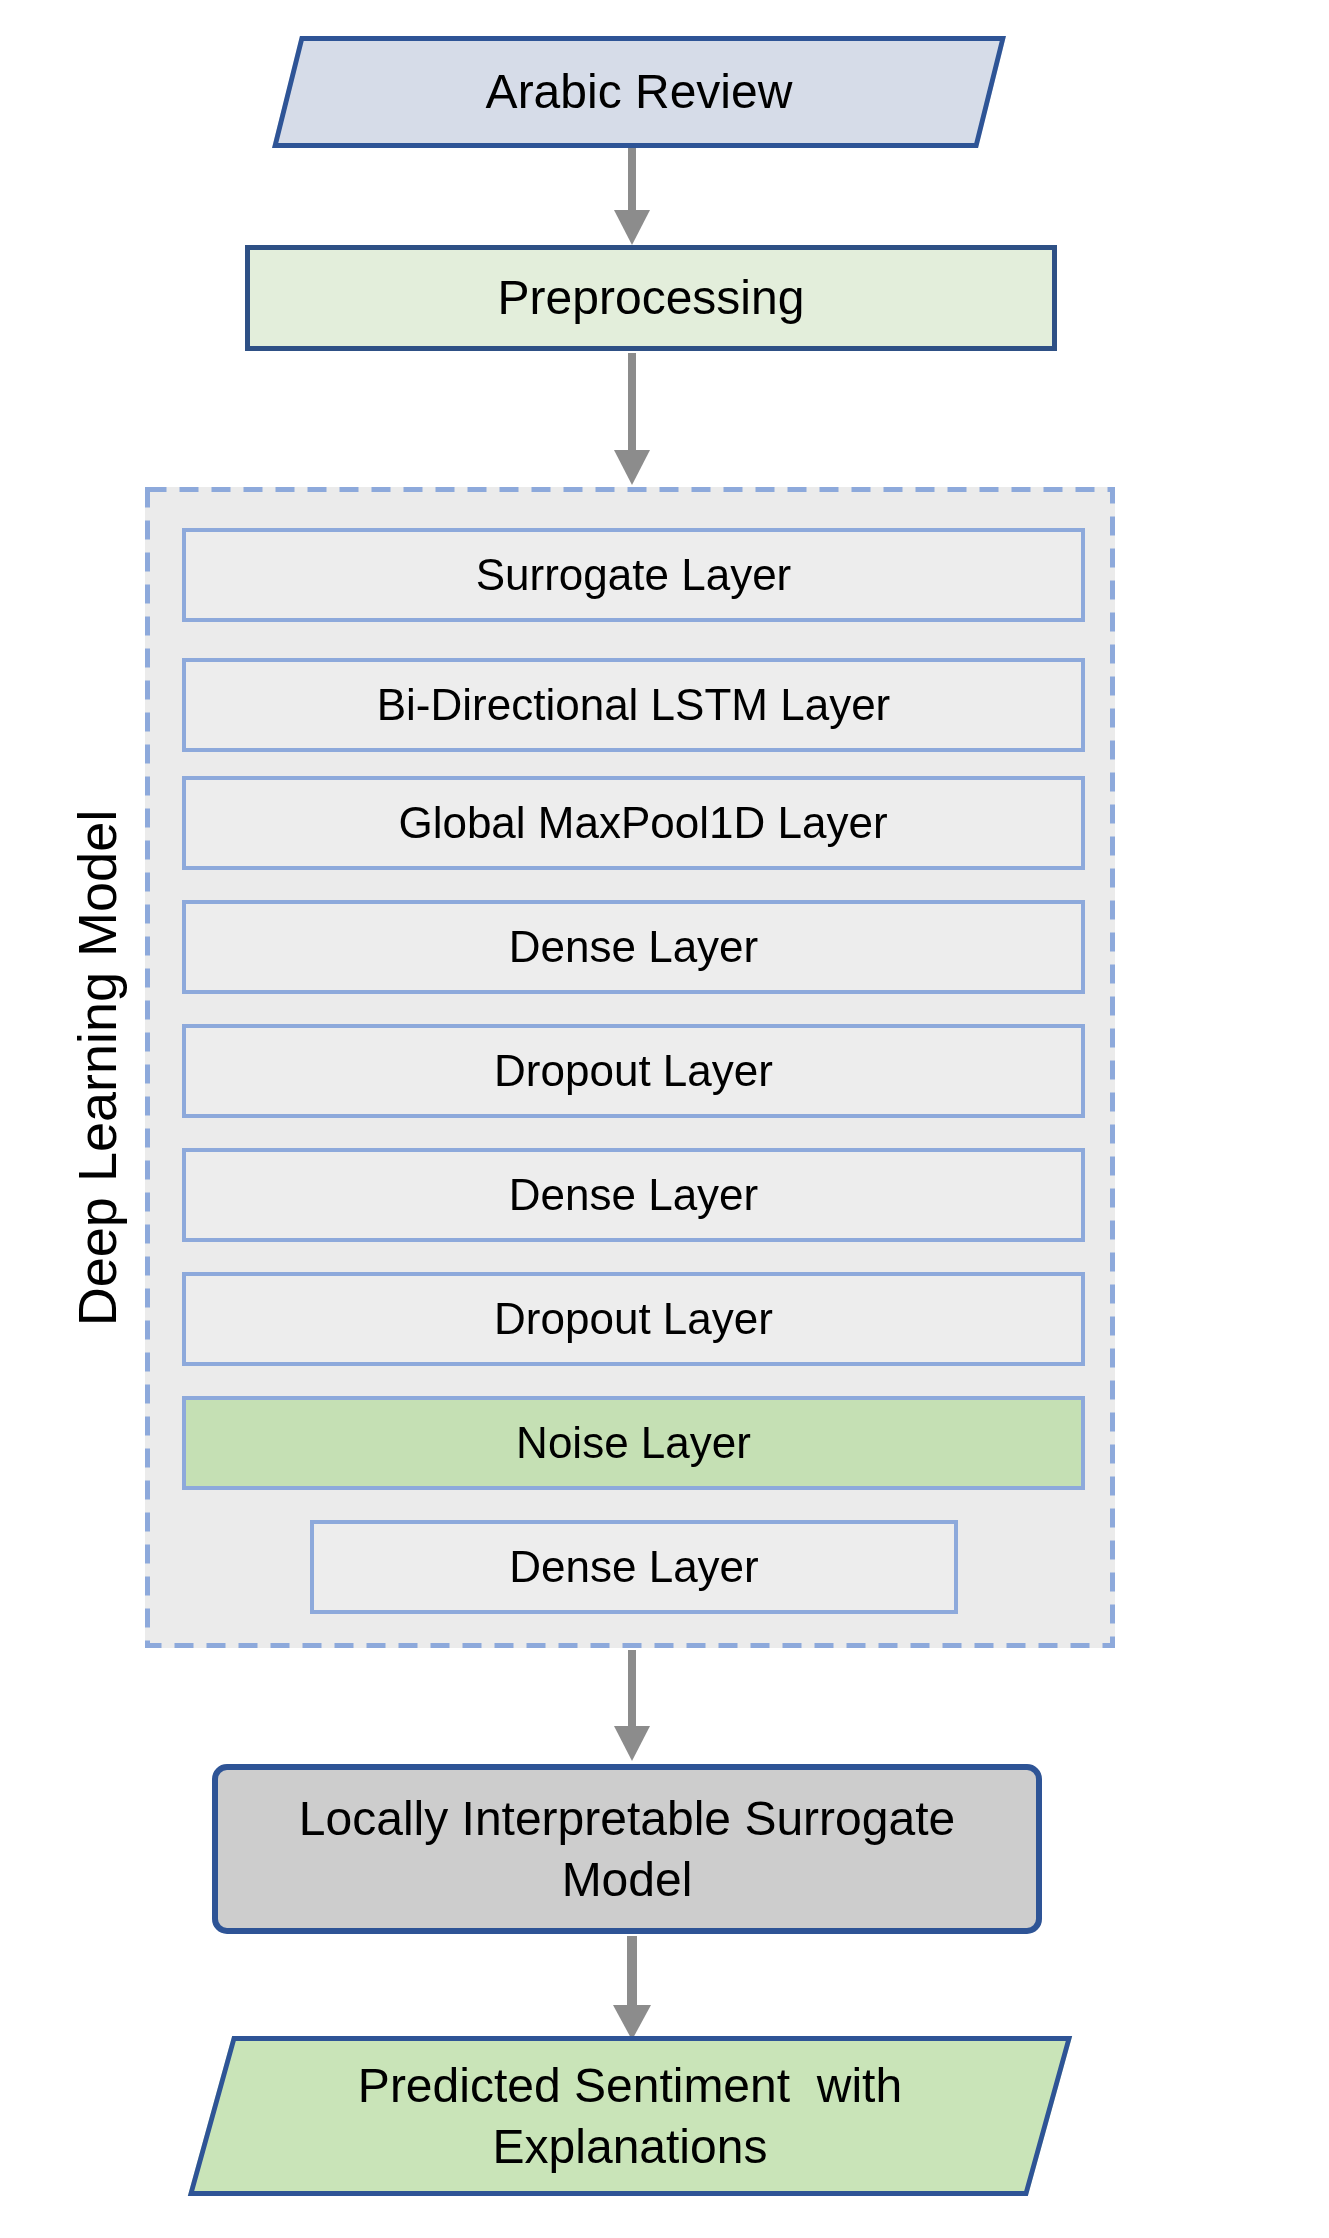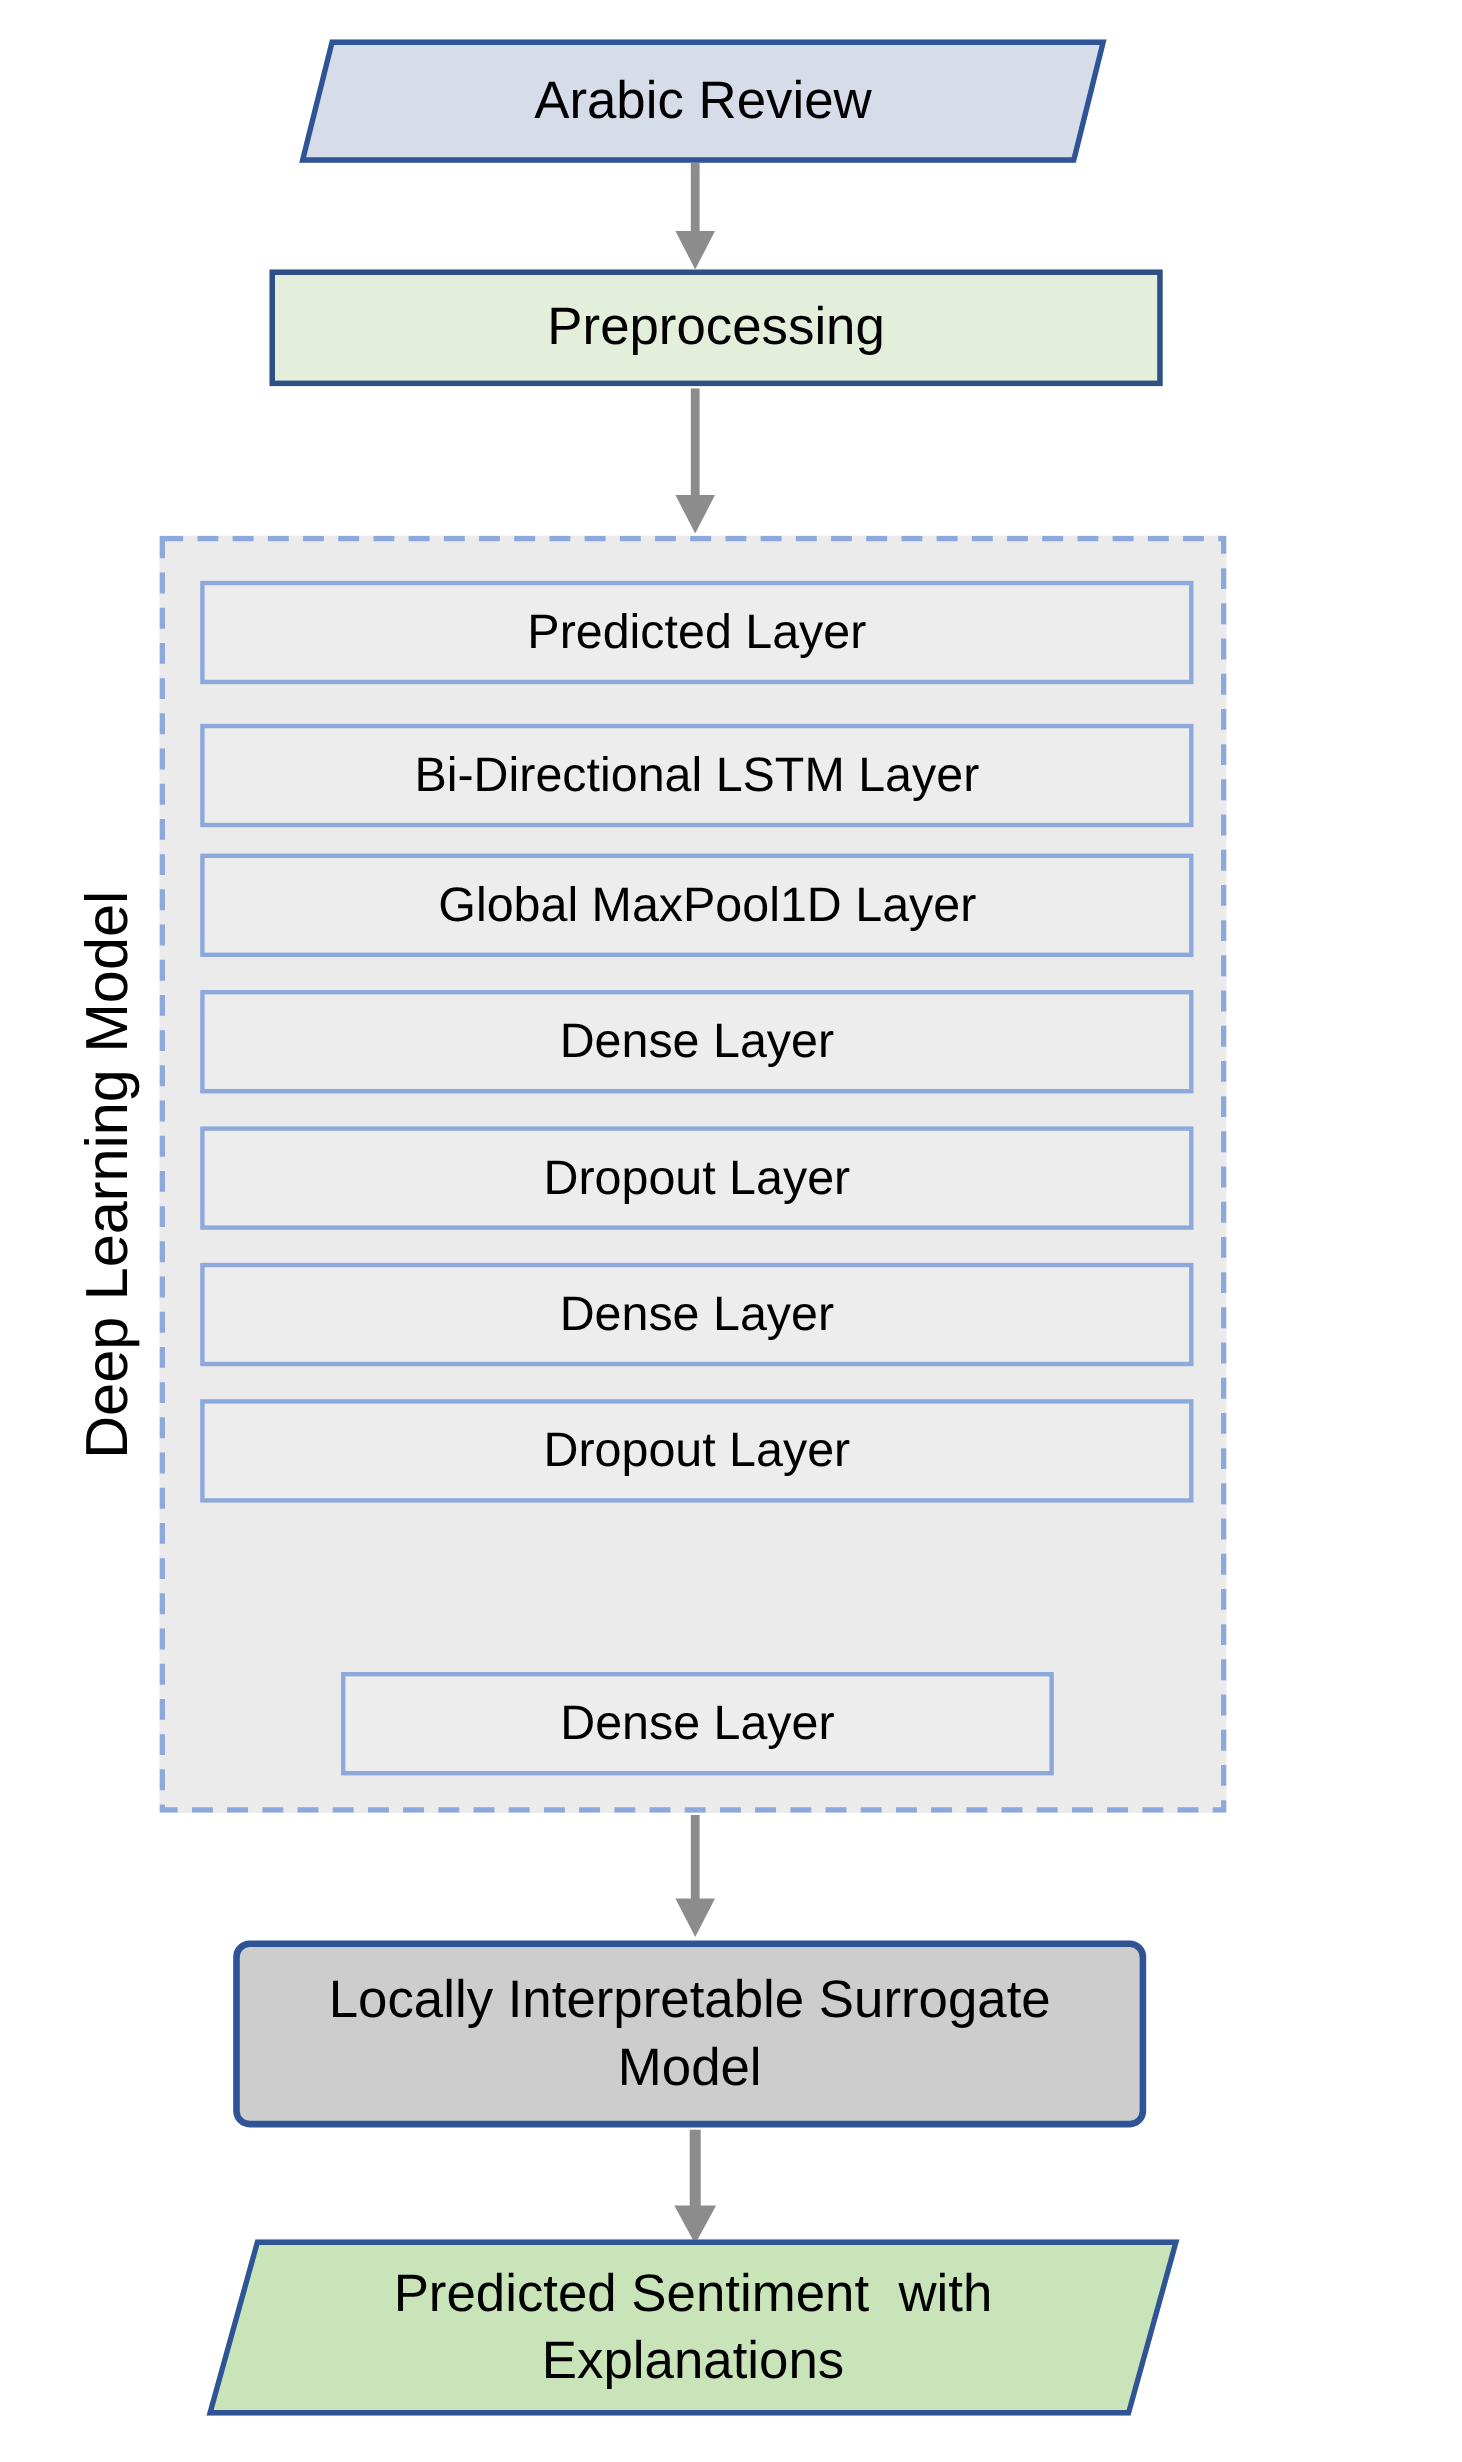--- a/index.html
+++ b/index.html
@@ -148,39 +148,42 @@
   </svg>
 
   <div class="group-label">Deep Learning Model</div>
 
   <div class="dl-container">
     <svg class="dash-border" width="970" height="1161" viewBox="0 0 970 1161">
       <rect x="2.5" y="2.5" width="965" height="1156" fill="none" stroke="#8da9db" stroke-width="5" stroke-dasharray="19 13"></rect>
     </svg>
 
     <div class="layer-box lb-0">
-      <div class="node-label">Predicted Layer</div>
+      <div class="node-label">Surrogate Layer</div>
     </div>
     <div class="layer-box lb-1">
       <div class="node-label">Bi-Directional LSTM Layer</div>
     </div>
     <div class="layer-box lb-2">
       <div class="node-label">Global MaxPool1D Layer</div>
     </div>
     <div class="layer-box lb-3">
       <div class="node-label">Dense Layer</div>
     </div>
     <div class="layer-box lb-4">
       <div class="node-label">Dropout Layer</div>
     </div>
     <div class="layer-box lb-5">
       <div class="node-label">Dense Layer</div>
     </div>
     <div class="layer-box lb-6">
       <div class="node-label">Dropout Layer</div>
+    </div>
+    <div class="layer-box lb-7 highlight">
+      <div class="node-label">Noise Layer</div>
     </div>
     <div class="layer-box lb-8 narrow">
       <div class="node-label">Dense Layer</div>
     </div>
   </div>
 
   <svg class="arrow" style="left:610px; top:1650px;" width="44" height="113" viewBox="0 0 44 113">
     <line x1="22" y1="0" x2="22" y2="80" stroke="#8c8c8c" stroke-width="8"></line>
     <polygon points="4,76 40,76 22,111" fill="#8c8c8c"></polygon>
   </svg>

